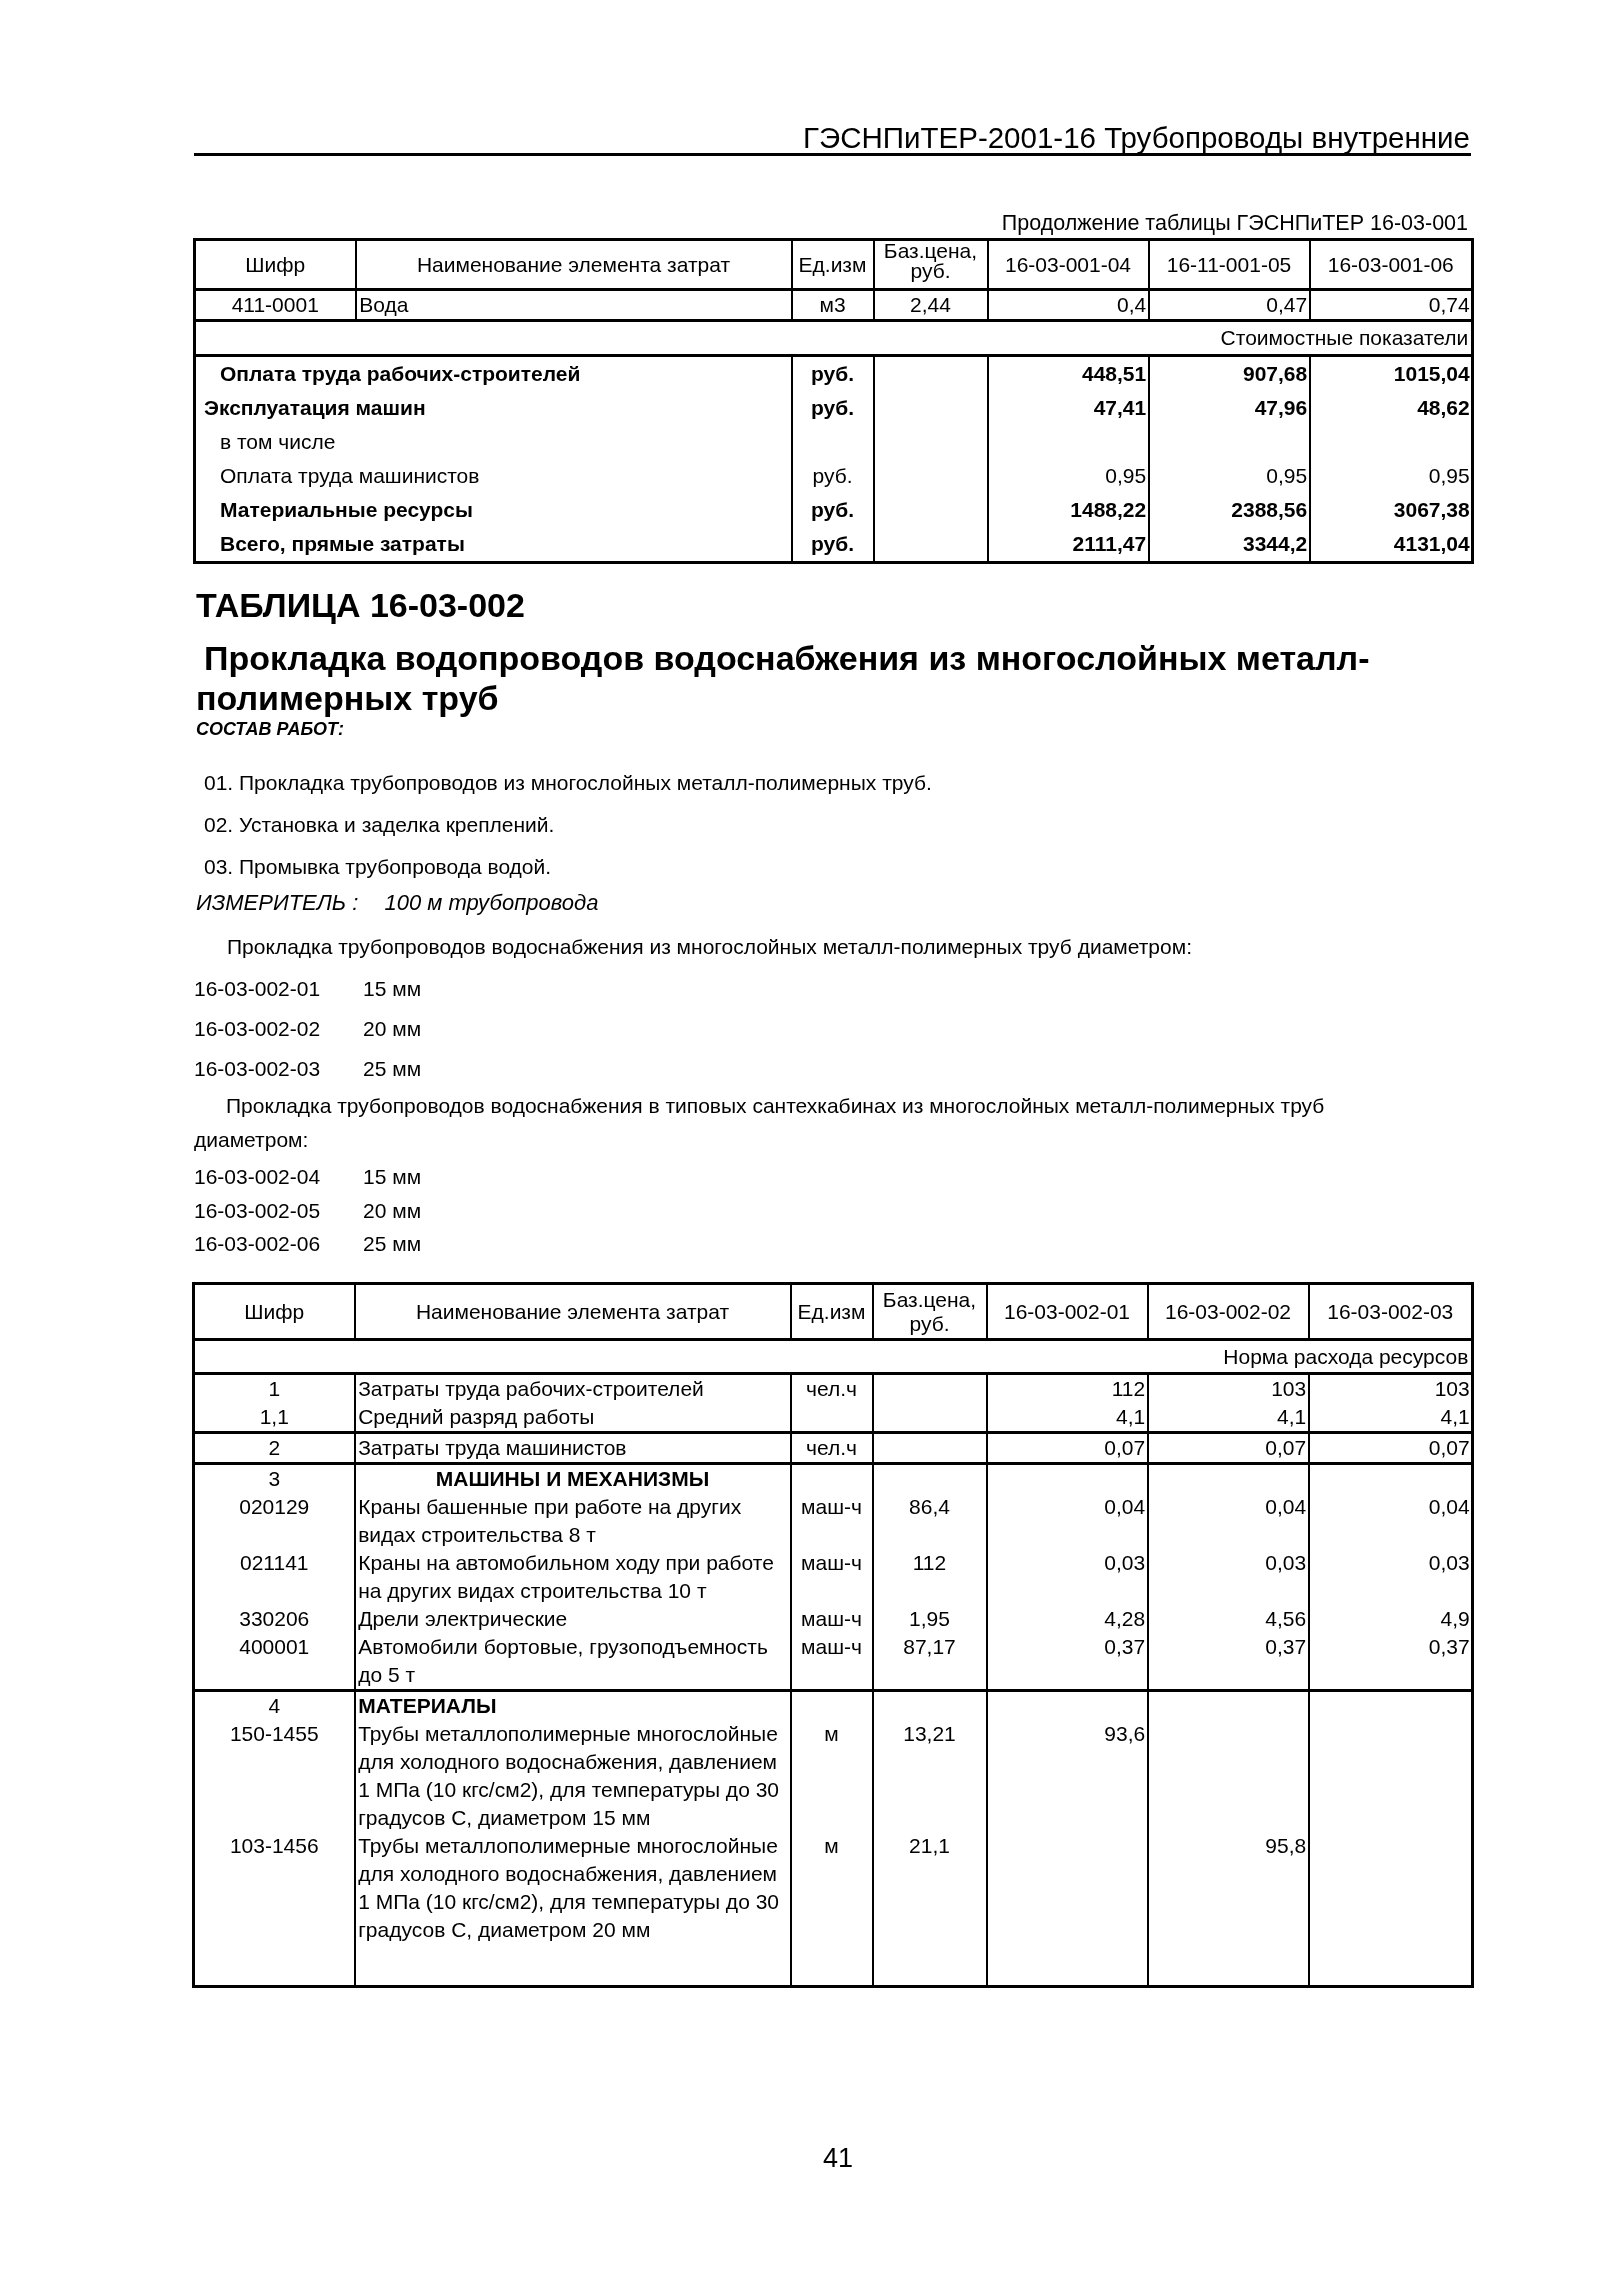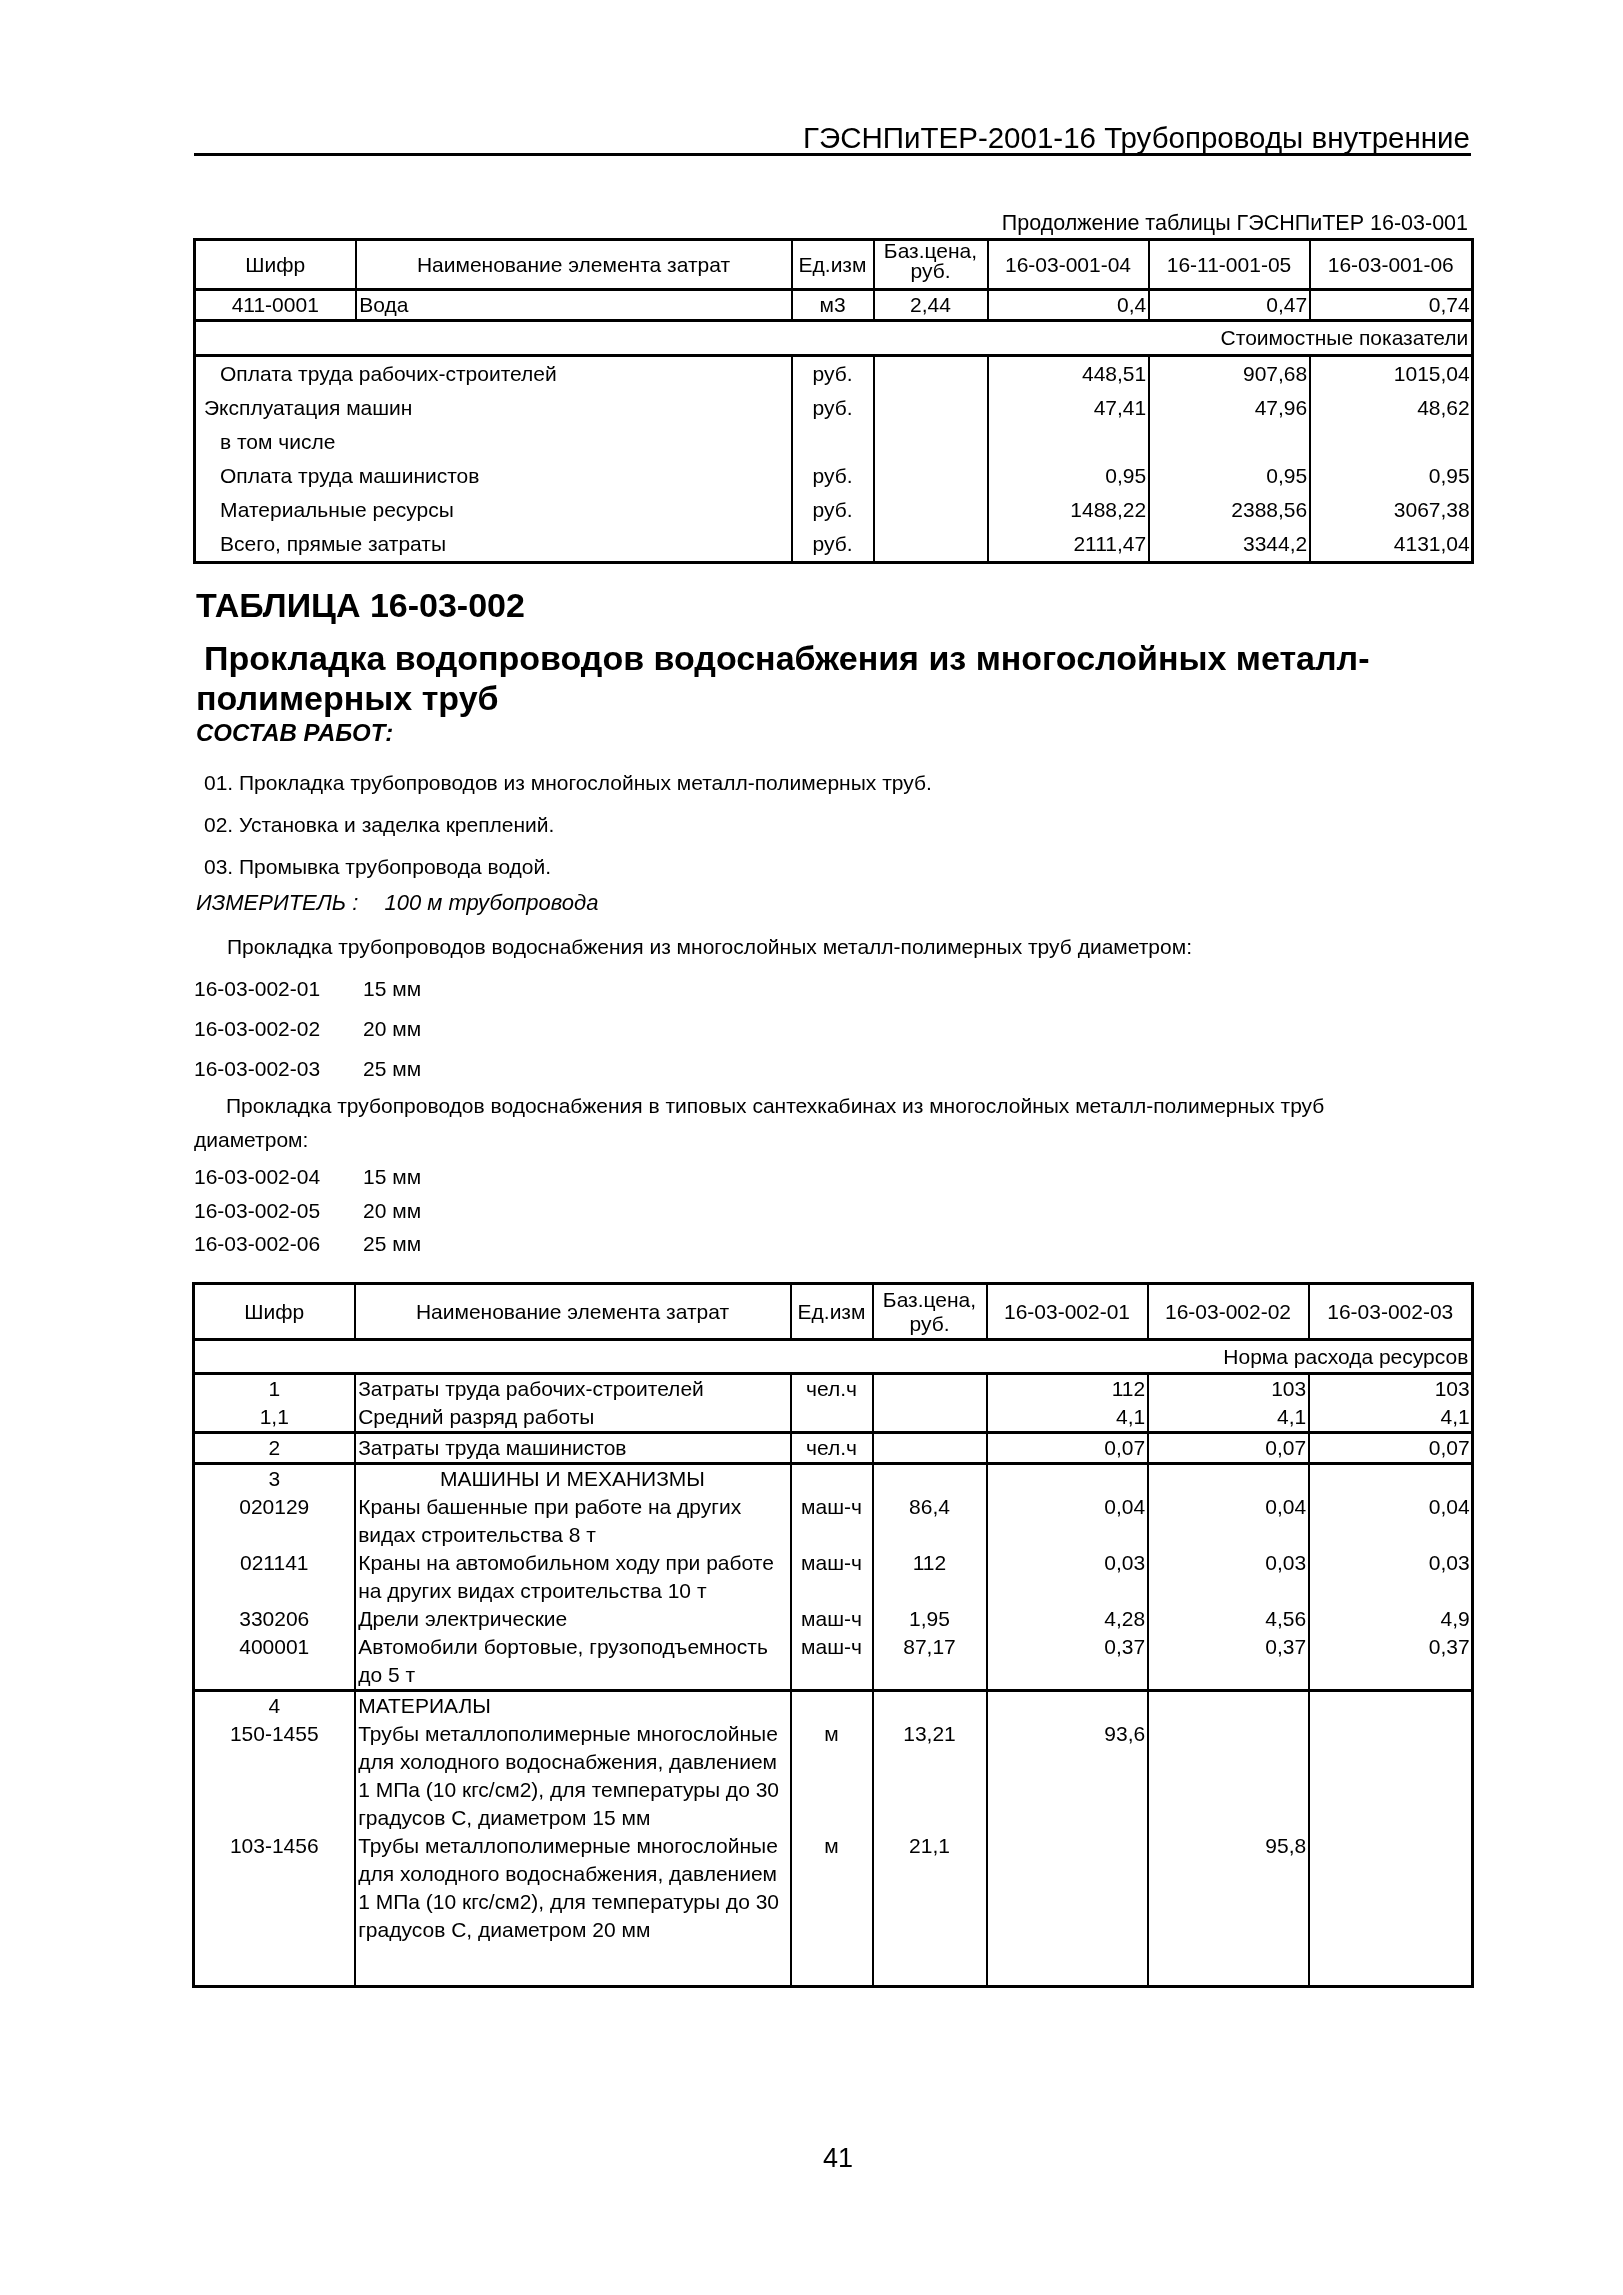--- a/index.html
+++ b/index.html
@@ -12,32 +12,32 @@
   .cont-label { right: 156px; top: 211px; font-size: 21.5px; white-space: nowrap; }
 
   table.grid { position: absolute; border-collapse: collapse; table-layout: fixed;
                font-family: "Liberation Sans", sans-serif; font-size: 21px; }
   table.grid td { border-left: 2px solid #000; border-right: 2px solid #000;
                   padding: 0 2.7px; vertical-align: top; line-height: 28px; }
   table.grid tr.thick-bot td { border-bottom: 3.4px solid #000; }
   table.grid td.c { text-align: center; }
   table.grid td.r { text-align: right; padding-right: 1.3px; }
   table.grid td.l { text-align: left; }
-  .b { font-weight: normal; }
+  .b { font-weight: bold; }
   .hcell { text-align: center; vertical-align: middle !important; line-height: 24px !important; }
   .span-right { text-align: right; padding-right: 2.7px !important; }
 
   #t1 { left: 193px; top: 238px; width: 1277px; border: 3.4px solid #000; }
   #t2 { left: 192px; top: 1282px; width: 1278px; border: 3.4px solid #000; }
 
   .section-title { left: 196px; top: 586px; font-size: 34px; font-weight: bold; white-space: nowrap; }
   .main-title { left: 204px; top: 638px; width: 1207px; font-size: 34px; font-weight: bold; line-height: 40px; }
   .main-title span { display: block; }
   .main-title span + span { margin-left: -8px; }
-  .sostav { left: 196px; top: 719px; font-size: 24px; font-weight: bold; font-style: italic; }
+  .sostav { left: 196px; top: 719px; font-size: 18px; font-weight: bold; font-style: italic; }
   .works { left: 204px; top: 771px; font-size: 21px; }
   .works div { height: 42px; }
   .izm { left: 196px; top: 890px; font-size: 22px; font-style: italic; white-space: nowrap; }
   .izm b { font-weight: normal; margin-left: 20px; }
   .intro1 { left: 227px; top: 935px; font-size: 21px; white-space: nowrap; }
   .variants { left: 194px; font-size: 21px; }
   .variants div { position: absolute; white-space: nowrap; }
   .variants .code { position: absolute; left: 0; }
   .variants .dim { position: absolute; left: 169px; }
   .intro2 { left: 194px; top: 1089px; width: 1240px; font-size: 21px; line-height: 34px; text-indent: 32px; }

